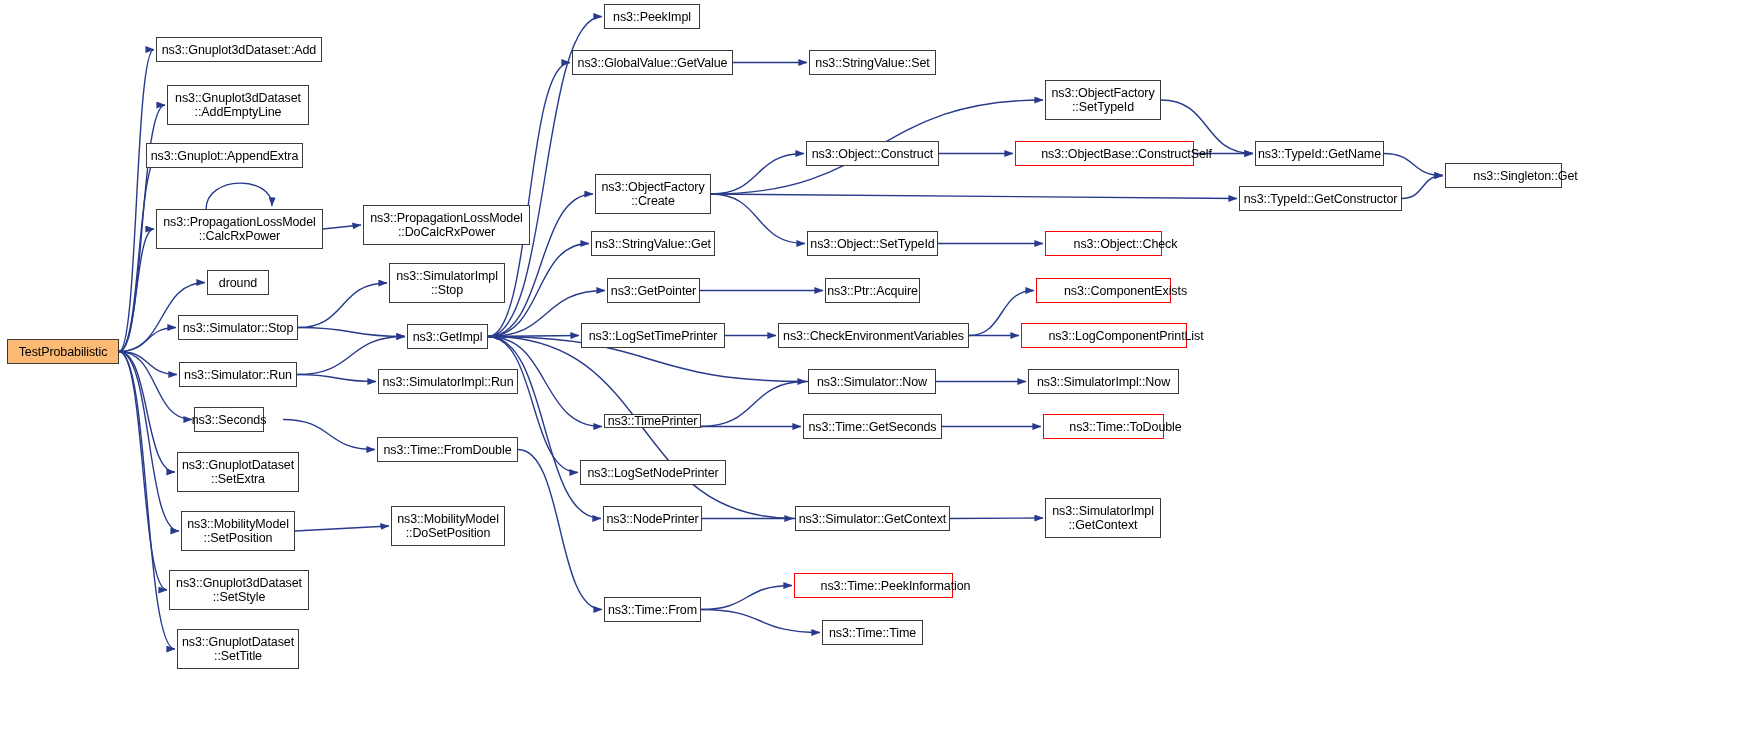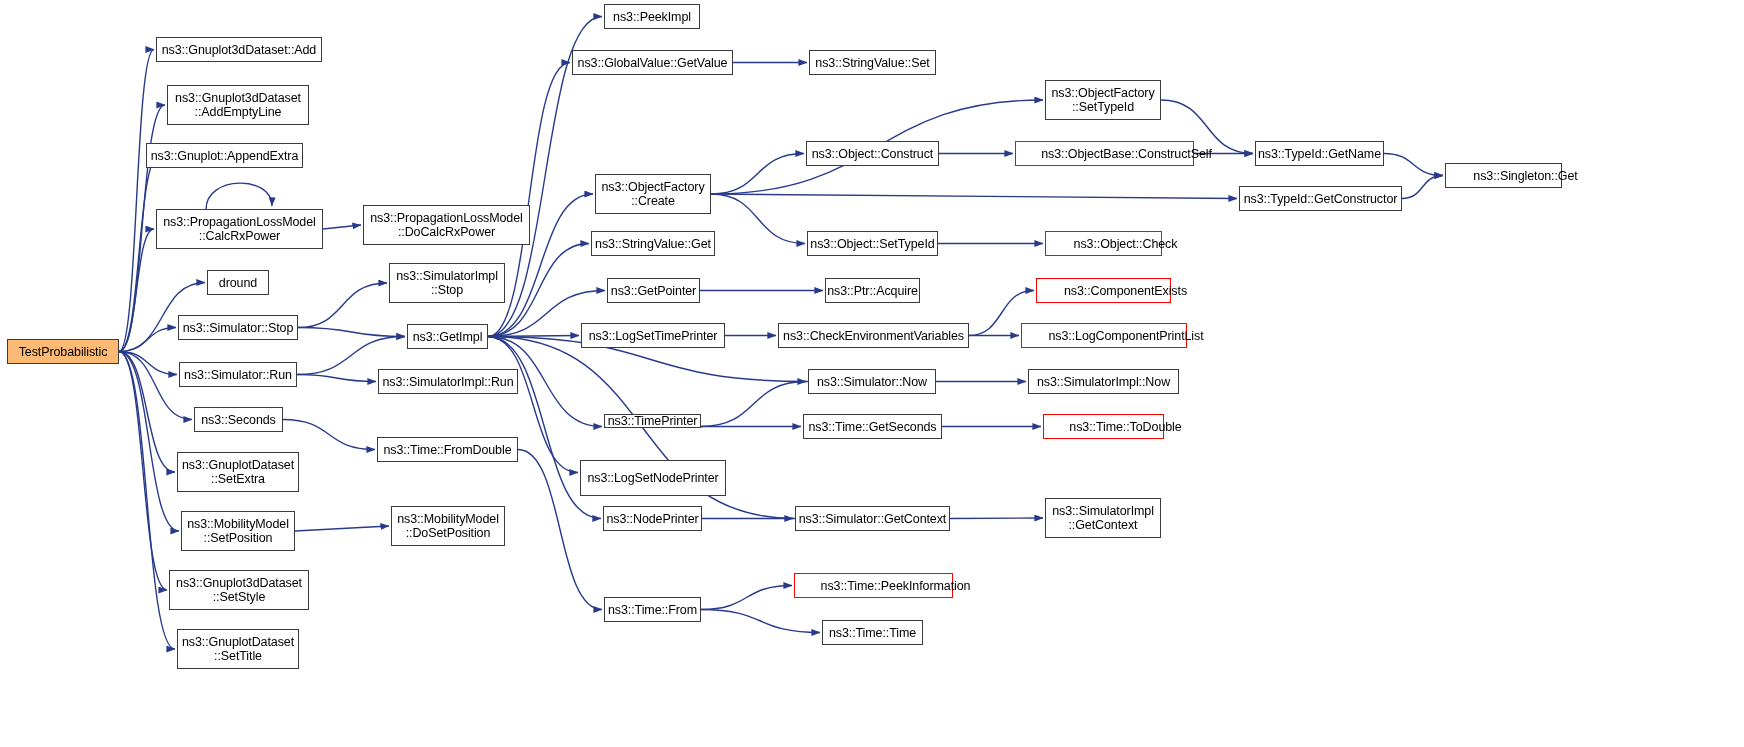--- a/index.html
+++ b/index.html
@@ -109,21 +109,21 @@
       <div class="node root" style="left: 7px; top: 339px; width: 112px; height: 25px;">TestProbabilistic</div>
       <div class="node" style="left: 156px; top: 37px; width: 166px; height: 25px;">ns3::Gnuplot3dDataset::Add</div>
       <div class="node" style="left: 167px; top: 85px; width: 142px; height: 40px;">ns3::Gnuplot3dDataset
 ::AddEmptyLine</div>
       <div class="node" style="left: 146px; top: 143px; width: 157px; height: 25px;">ns3::Gnuplot::AppendExtra</div>
       <div class="node" style="left: 156px; top: 209px; width: 167px; height: 40px;">ns3::PropagationLossModel
 ::CalcRxPower</div>
       <div class="node" style="left: 207px; top: 270px; width: 62px; height: 25px;">dround</div>
       <div class="node" style="left: 178px; top: 315px; width: 120px; height: 25px;">ns3::Simulator::Stop</div>
       <div class="node" style="left: 179px; top: 362px; width: 118px; height: 25px;">ns3::Simulator::Run</div>
-      <div class="node" style="left: 194px; top: 407px; width: 89px; height: 25px;">ns3::Seconds</div>
+      <div class="node" style="left: 194px; top: 407px; width: 70px; height: 25px;">ns3::Seconds</div>
       <div class="node" style="left: 177px; top: 452px; width: 122px; height: 40px;">ns3::GnuplotDataset
 ::SetExtra</div>
       <div class="node" style="left: 181px; top: 511px; width: 114px; height: 40px;">ns3::MobilityModel
 ::SetPosition</div>
       <div class="node" style="left: 169px; top: 570px; width: 140px; height: 40px;">ns3::Gnuplot3dDataset
 ::SetStyle</div>
       <div class="node" style="left: 177px; top: 629px; width: 122px; height: 40px;">ns3::GnuplotDataset
 ::SetTitle</div>
       <div class="node" style="left: 363px; top: 205px; width: 167px; height: 40px;">ns3::PropagationLossModel
 ::DoCalcRxPower</div>
@@ -135,21 +135,21 @@
       <div class="node" style="left: 391px; top: 506px; width: 114px; height: 40px;">ns3::MobilityModel
 ::DoSetPosition</div>
       <div class="node" style="left: 604px; top: 4px; width: 96px; height: 25px;">ns3::PeekImpl</div>
       <div class="node" style="left: 572px; top: 50px; width: 161px; height: 25px;">ns3::GlobalValue::GetValue</div>
       <div class="node" style="left: 595px; top: 174px; width: 116px; height: 40px;">ns3::ObjectFactory
 ::Create</div>
       <div class="node" style="left: 591px; top: 231px; width: 124px; height: 25px;">ns3::StringValue::Get</div>
       <div class="node" style="left: 607px; top: 278px; width: 93px; height: 25px;">ns3::GetPointer</div>
       <div class="node" style="left: 581px; top: 323px; width: 144px; height: 25px;">ns3::LogSetTimePrinter</div>
       <div class="node" style="left: 604px; top: 414px; width: 97px; height: 14px;">ns3::TimePrinter</div>
-      <div class="node" style="left: 580px; top: 460px; width: 146px; height: 36px;">ns3::LogSetNodePrinter</div>
+      <div class="node" style="left: 580px; top: 460px; width: 146px; height: 25px;">ns3::LogSetNodePrinter</div>
       <div class="node" style="left: 603px; top: 506px; width: 99px; height: 25px;">ns3::NodePrinter</div>
       <div class="node" style="left: 604px; top: 597px; width: 97px; height: 25px;">ns3::Time::From</div>
       <div class="node" style="left: 809px; top: 50px; width: 127px; height: 25px;">ns3::StringValue::Set</div>
       <div class="node" style="left: 1045px; top: 80px; width: 116px; height: 40px;">ns3::ObjectFactory
 ::SetTypeId</div>
       <div class="node" style="left: 806px; top: 141px; width: 133px; height: 25px;">ns3::Object::Construct</div>
       <div class="node hot" style="left: 1015px; top: 141px; width: 179px; height: 25px;">ns3::ObjectBase::ConstructSelf</div>
       <div class="node" style="left: 1255px; top: 141px; width: 129px; height: 25px;">ns3::TypeId::GetName</div>
       <div class="node" style="left: 1239px; top: 186px; width: 163px; height: 25px;">ns3::TypeId::GetConstructor</div>
       <div class="node" style="left: 1445px; top: 163px; width: 117px; height: 25px; padding-left: 44px;">ns3::Singleton::Get</div>

